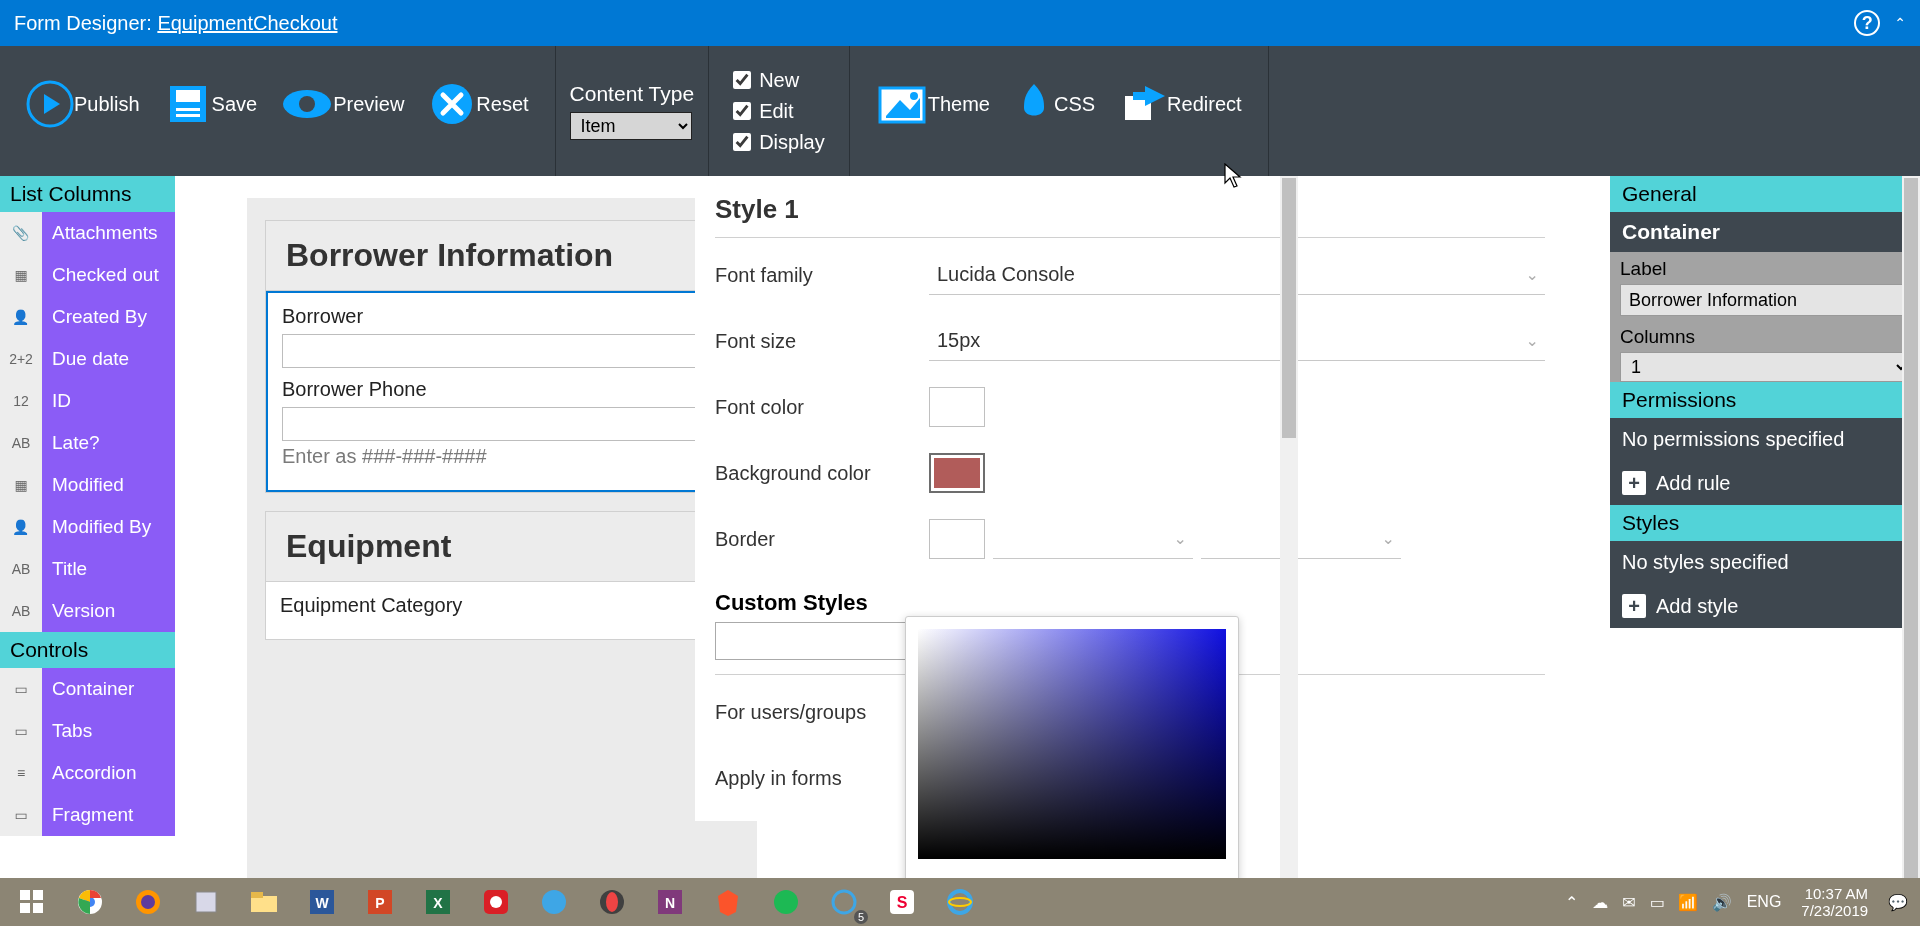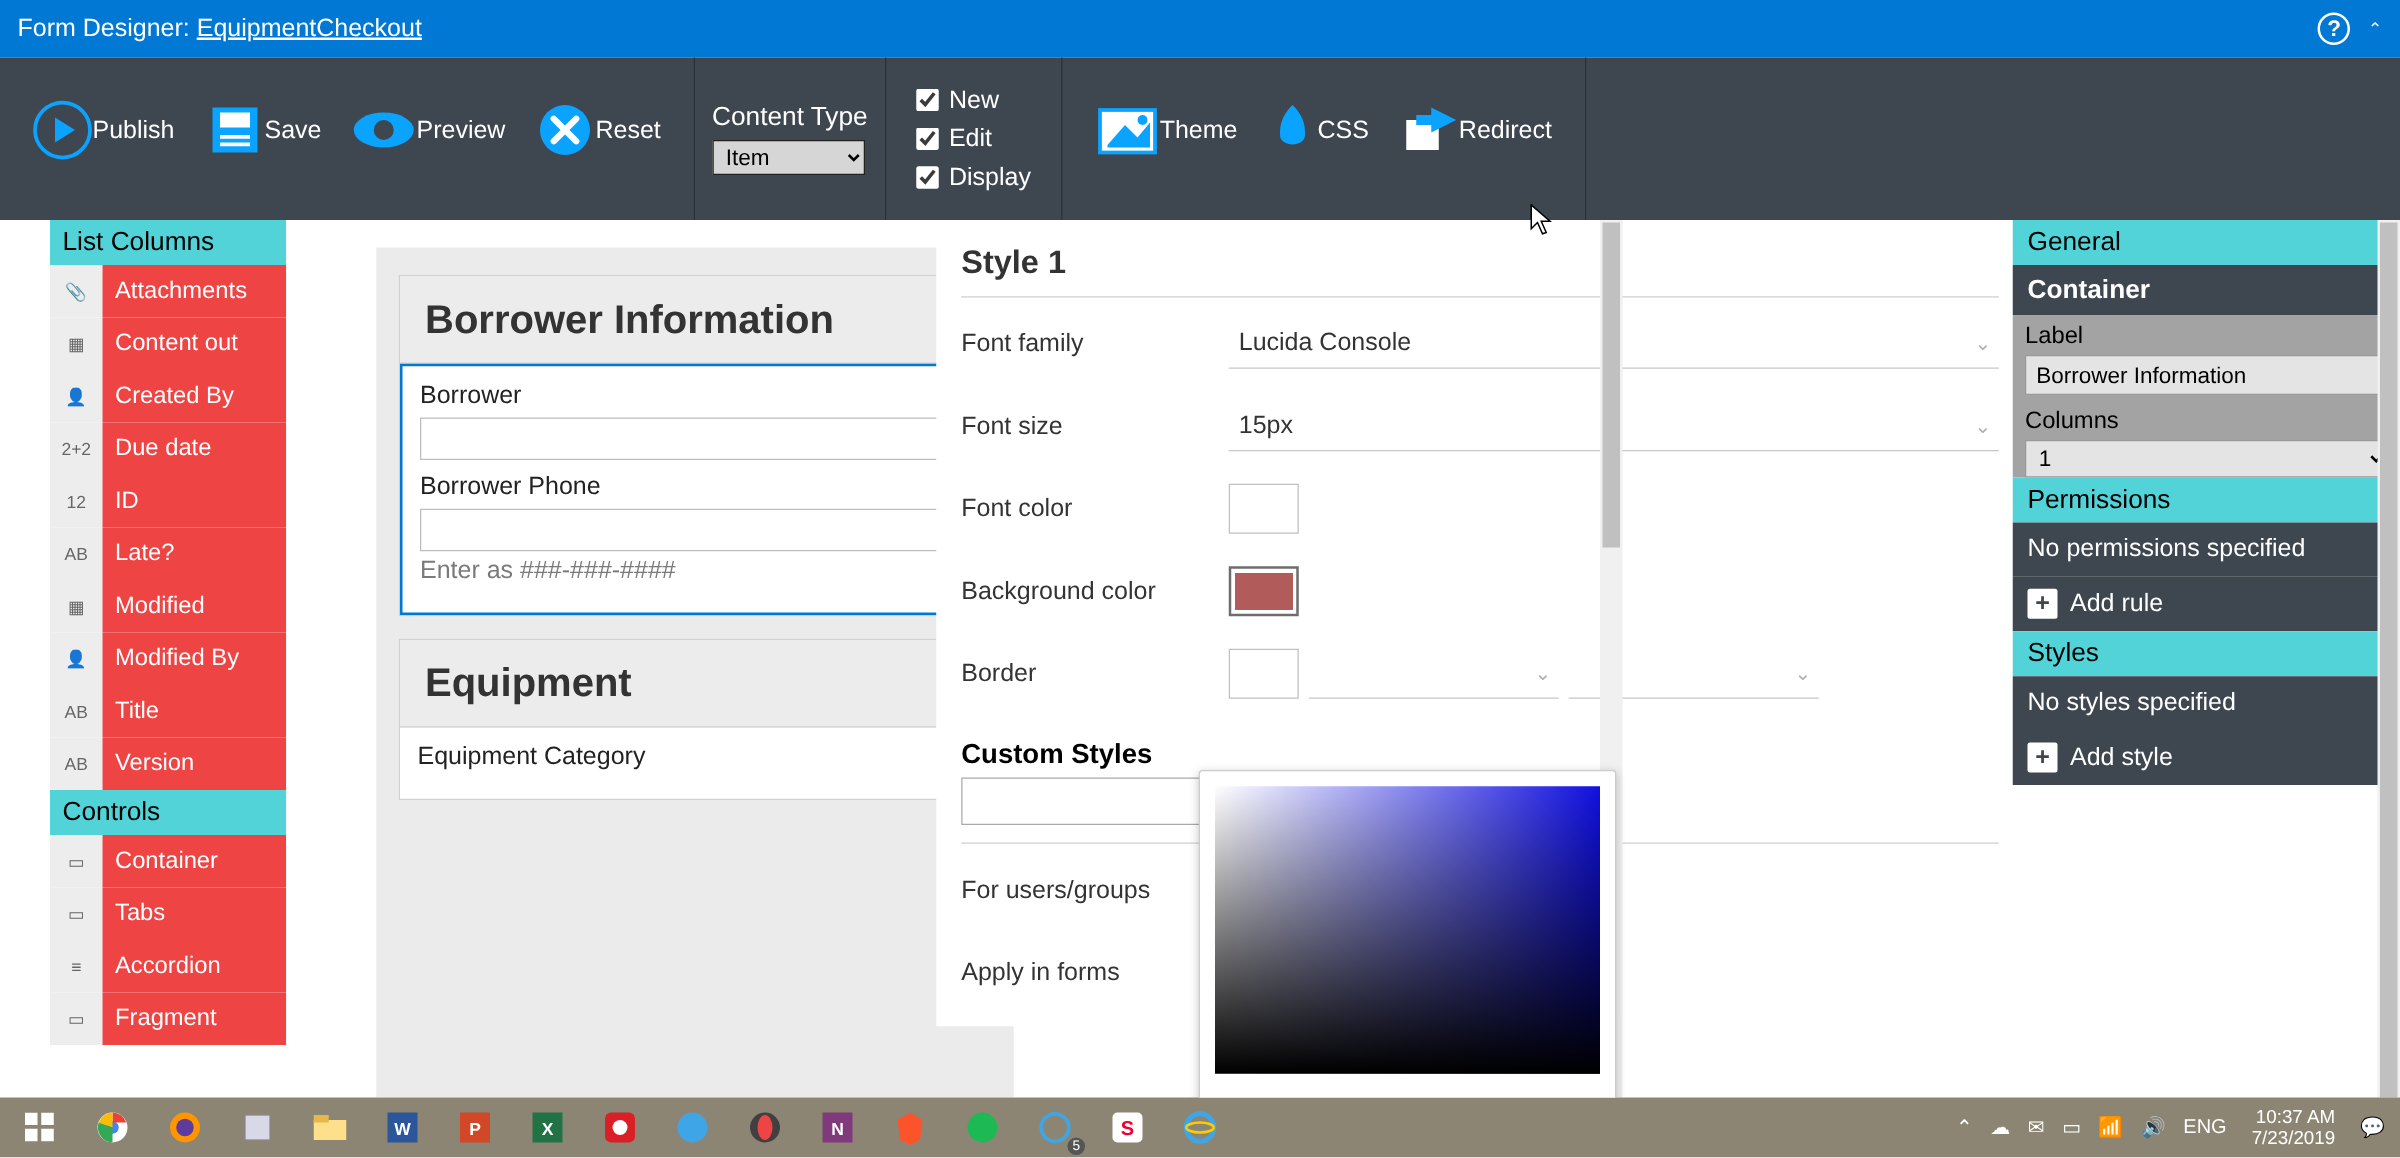--- a/index.html
+++ b/index.html
@@ -24,25 +24,25 @@
 .ct-select { background: #d6d6d6; border: 1px solid #222; color: #000; font-size: 18px; padding: 2px 6px; width: 122px; }
 
 .checkbox-group { flex-direction: column; align-items: flex-start; justify-content: center; gap: 8px; padding: 0 24px; }
 .chk-row { display: flex; align-items: center; gap: 8px; color: #fff; font-size: 20px; }
 .chk-row input { width: 18px; height: 18px; accent-color: #fff; }
 
 
 .body { position: absolute; top: 176px; left: 0; right: 0; bottom: 48px; display: flex; }
 
 
-.left-panel { width: 189px; background: #fff; display: flex; flex-direction: column; font-size: 20px; margin-left: 40px; }
+.left-panel { width: 175px; background: #fff; display: flex; flex-direction: column; font-size: 20px; }
 .panel-header { background: #52d3d8; color: #000; padding: 6px 10px; font-size: 21px; font-weight: normal; }
 .col-row { display: flex; align-items: center; height: 42px; cursor: pointer; }
 .col-row .micon { width: 42px; background: #ededed; color: #666; display: flex; align-items: center; justify-content: center; height: 100%; font-size: 14px; }
-.col-row .mlabel { background: #ef4444; color: #fff; flex: 1; padding: 0 10px; display: flex; align-items: center; height: 100%; font-size: 19px; white-space: nowrap; overflow: hidden; }
+.col-row .mlabel { background: #8b5cf6; color: #fff; flex: 1; padding: 0 10px; display: flex; align-items: center; height: 100%; font-size: 19px; white-space: nowrap; overflow: hidden; }
 
 
 .canvas-wrap { flex: 1; background: #fff; overflow: hidden; position: relative; }
 .canvas-bg { background: #ebebeb; position: absolute; left: 72px; top: 22px; width: 510px; bottom: 0; }
 .canvas-inner { position: absolute; left: 90px; top: 44px; width: 478px; }
 
 .form-section { background: #fff; border: 1px solid #d0d0d0; margin-bottom: 18px; }
 .form-section-title { background: #ececec; border-bottom: 1px solid #d0d0d0; padding: 16px 20px; font-size: 32px; font-weight: 600; color: #333; }
 .form-section-body { padding: 12px 14px; }
 .selected { border: 2px solid #0078d4 !important; }
@@ -206,21 +206,21 @@
 
   <div class="left-panel">
     <div class="panel-header">List Columns</div>
     <div id="list-columns-container">
         <div class="col-row">
           <div class="micon">📎</div>
           <div class="mlabel">Attachments</div>
         </div>
         <div class="col-row">
           <div class="micon">▦</div>
-          <div class="mlabel">Content out</div>
+          <div class="mlabel">Checked out</div>
         </div>
         <div class="col-row">
           <div class="micon">👤</div>
           <div class="mlabel">Created By</div>
         </div>
         <div class="col-row">
           <div class="micon">2+2</div>
           <div class="mlabel">Due date</div>
         </div>
         <div class="col-row">

